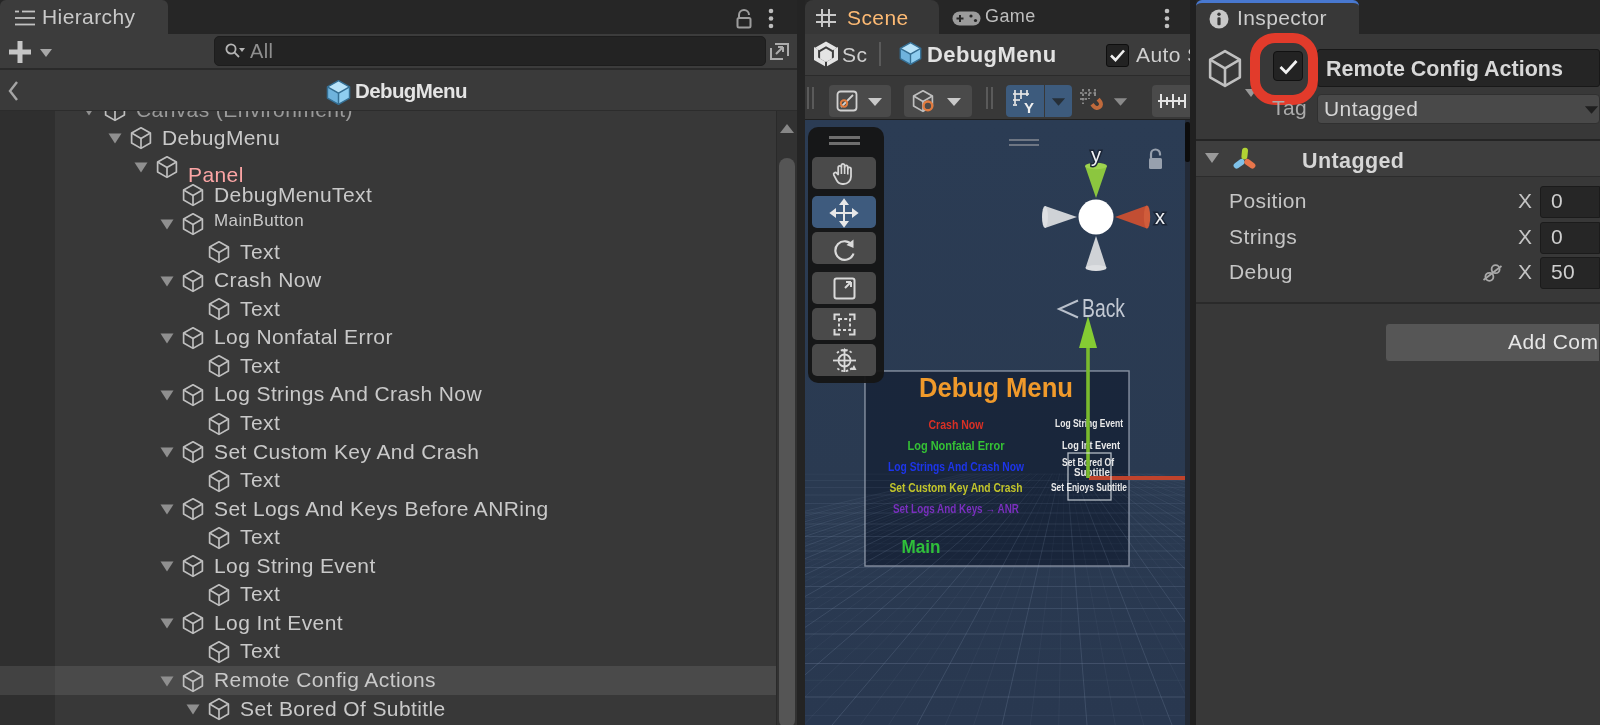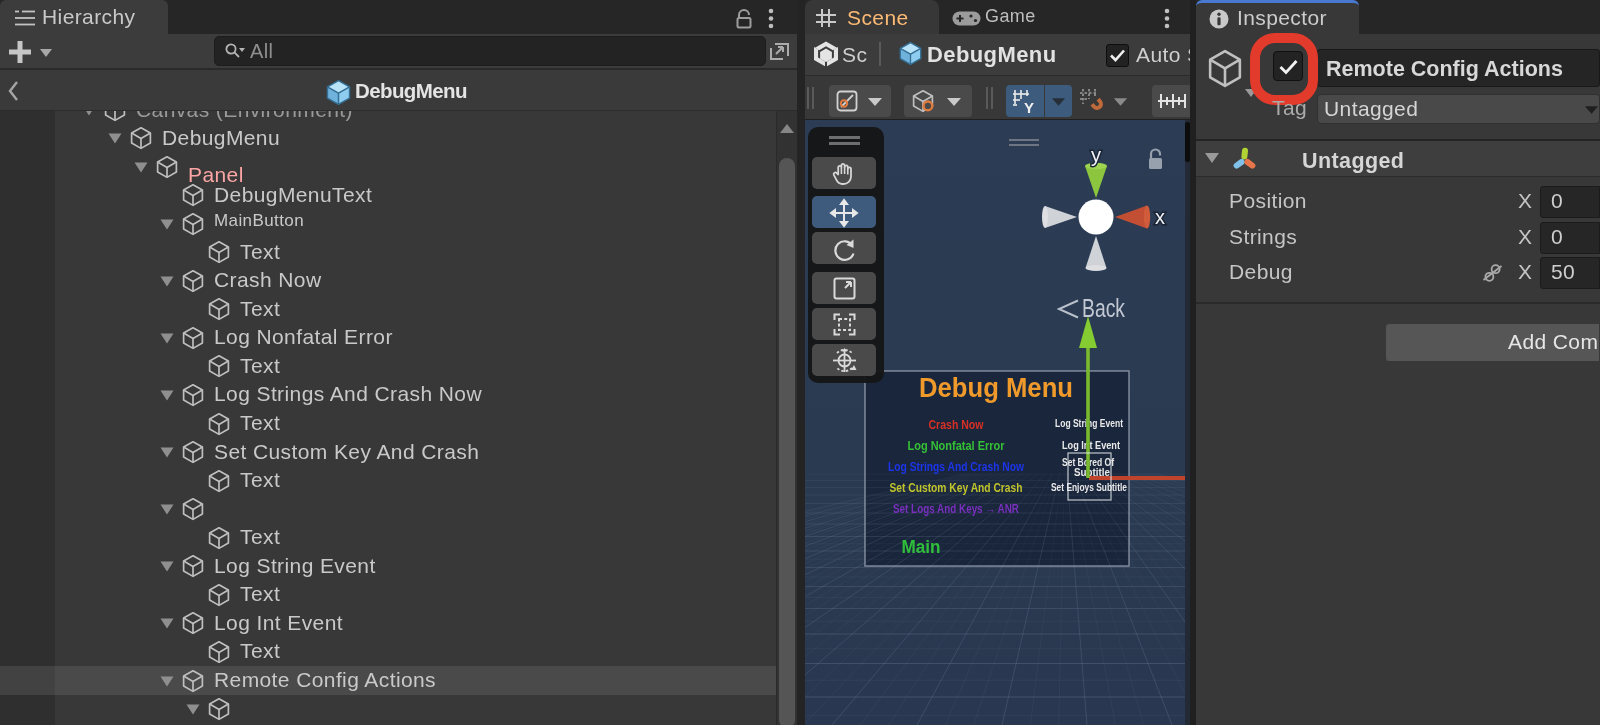--- a/index.html
+++ b/index.html
@@ -152,20 +152,21 @@
 <svg class="a" style="left:207px;top:357.6px" width="24" height="24" viewBox="0 0 22 22">
         <use href="#cube"></use>
       </svg>
 <div class="tx" style="left:240px;top:357.1px;font-size:21px;color:#c9c9c9">Text</div>
 <svg class="a" style="left:160px;top:393.2px" width="14" height="11" viewBox="0 0 14 11">
         <polygon points="0.5,0.5 13.5,0.5 7,10.5" fill="#8f8f8f"></polygon>
       </svg>
 <svg class="a" style="left:181px;top:386.2px" width="24" height="24" viewBox="0 0 22 22">
         <use href="#cube"></use>
       </svg>
+<div class="tx" style="left:214px;top:385.7px;font-size:21px;color:#c9c9c9">Set Logs And Keys Before ANRing</div>
 <svg class="a" style="left:207px;top:414.7px" width="24" height="24" viewBox="0 0 22 22">
         <use href="#cube"></use>
       </svg>
 <div class="tx" style="left:240px;top:414.2px;font-size:21px;color:#c9c9c9">Text</div>
 <svg class="a" style="left:160px;top:450.2px" width="14" height="11" viewBox="0 0 14 11">
         <polygon points="0.5,0.5 13.5,0.5 7,10.5" fill="#8f8f8f"></polygon>
       </svg>
 <svg class="a" style="left:181px;top:443.2px" width="24" height="24" viewBox="0 0 22 22">
         <use href="#cube"></use>
       </svg>
@@ -193,20 +194,21 @@
 <svg class="a" style="left:181px;top:557.5px" width="24" height="24" viewBox="0 0 22 22">
         <use href="#cube"></use>
       </svg>
 <div class="tx" style="left:214px;top:557.0px;font-size:21px;color:#c9c9c9">Remote Config Actions</div>
 <svg class="a" style="left:186px;top:593.0px" width="14" height="11" viewBox="0 0 14 11">
         <polygon points="0.5,0.5 13.5,0.5 7,10.5" fill="#8f8f8f"></polygon>
       </svg>
 <svg class="a" style="left:207px;top:586.0px" width="24" height="24" viewBox="0 0 22 22">
         <use href="#cube"></use>
       </svg>
+<div class="tx" style="left:240px;top:585.5px;font-size:21px;color:#c9c9c9">Set Bored Of Subtitle</div>
 <div class="a" style="left:776px;top:0;width:21px;height:614px;background:#323232;border-left:1px solid #2a2a2a"></div>
 <svg class="a" style="left:779px;top:12px" width="16" height="12" viewBox="0 0 16 12">
         <polygon points="8,1 15,10 1,10" fill="#868686"></polygon>
       </svg>
 <div class="a" style="left:779px;top:47px;width:16px;height:570px;background:#555555;border-radius:8px"></div>
 </div>
 </div>
 <div class="a" style="left:797px;top:0;width:8px;height:725px;background:#242424"></div>
 <div class="a" style="left:805px;top:0;width:385px;height:725px;background:#383838">
 <div class="a" style="left:0;top:0;width:385px;height:34px;background:#262626"></div>

